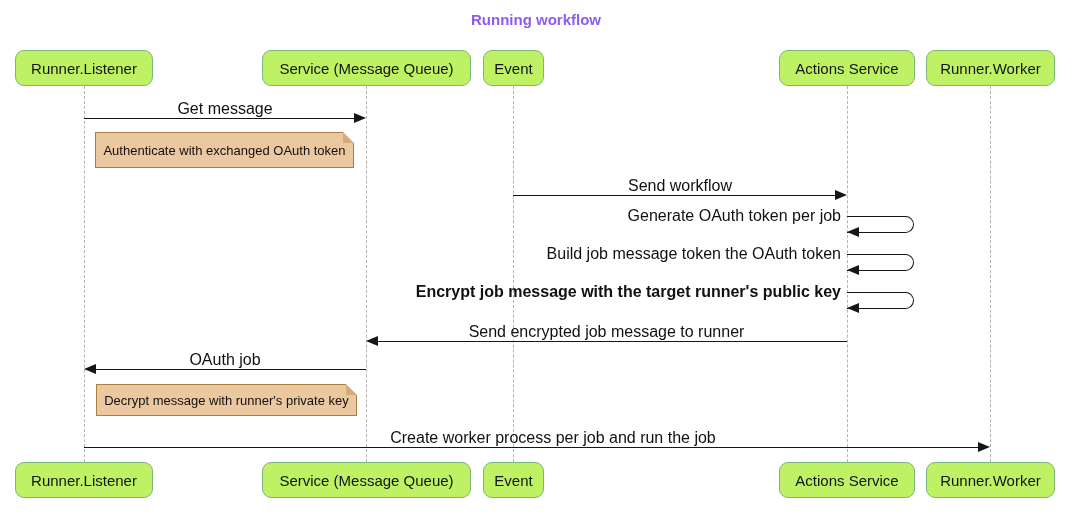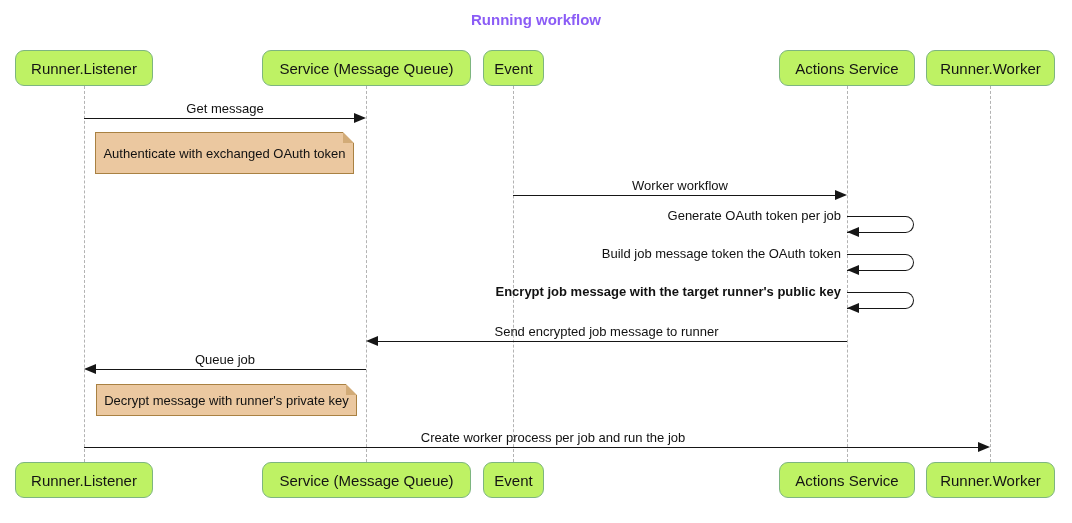--- a/index.html
+++ b/index.html
@@ -9,21 +9,21 @@
            font-size:15px; font-weight:bold; color:#8b5cf6; }
 
   .actor { position:absolute; height:36px; box-sizing:border-box;
            background:#bef264; border:1px solid #7db580; border-radius:9px;
            display:flex; align-items:center; justify-content:center;
            font-size:15px; color:#141414; white-space:nowrap; }
 
   .lifeline { position:absolute; width:0; border-left:1px dashed #b3b3b3; }
 
   .mline  { position:absolute; height:0; border-top:1.5px solid #161616; }
-  .mlabel { position:absolute; height:16px; line-height:16px; font-size:13px; color:#111; white-space:nowrap; }
+  .mlabel { position:absolute; height:16px; line-height:16px; font-size:16px; color:#111; white-space:nowrap; }
   .center { text-align:center; }
   .ralign { text-align:right; }
 
   .head-r { position:absolute; width:0; height:0;
             border-top:5px solid transparent; border-bottom:5px solid transparent;
             border-left:12px solid #161616; }
   .head-l { position:absolute; width:0; height:0;
             border-top:5px solid transparent; border-bottom:5px solid transparent;
             border-right:12px solid #161616; }
 
@@ -55,43 +55,43 @@
   <div class="actor" style="left:15px;  top:50px; width:138px;">Runner.Listener</div>
   <div class="actor" style="left:262px; top:50px; width:209px;">Service (Message Queue)</div>
   <div class="actor" style="left:483px; top:50px; width:61px;">Event</div>
   <div class="actor" style="left:779px; top:50px; width:136px;">Actions Service</div>
   <div class="actor" style="left:926px; top:50px; width:129px;">Runner.Worker</div>
 
   <div class="mlabel center" style="left:84px; top:101px; width:282px;">Get message</div>
   <div class="mline" style="left:84px; top:118px; width:271px;"></div>
   <div class="head-r" style="left:354px; top:113px;"></div>
 
-  <div class="note" style="left:95px; top:132px; width:259px; height:42px;">Authenticate with exchanged OAuth token</div>
+  <div class="note" style="left:95px; top:132px; width:259px; height:36px;">Authenticate with exchanged OAuth token</div>
 
-  <div class="mlabel center" style="left:513px; top:178px; width:334px;">Worker workflow</div>
+  <div class="mlabel center" style="left:513px; top:178px; width:334px;">Send workflow</div>
   <div class="mline" style="left:513px; top:195px; width:323px;"></div>
   <div class="head-r" style="left:835px; top:190px;"></div>
 
   <div class="mlabel ralign" style="left:400px; top:208px; width:441px;">Generate OAuth token per job</div>
   <div class="selfloop" style="left:847px; top:216px; width:67px; height:17px;"></div>
   <div class="head-l" style="left:847px; top:227px;"></div>
 
   <div class="mlabel ralign" style="left:400px; top:246px; width:441px;">Build job message token the OAuth token</div>
   <div class="selfloop" style="left:847px; top:254px; width:67px; height:17px;"></div>
   <div class="head-l" style="left:847px; top:265px;"></div>
 
   <div class="mlabel ralign" style="left:400px; top:284px; width:441px;font-weight:bold;">Encrypt job message with the target runner's public key</div>
   <div class="selfloop" style="left:847px; top:292px; width:67px; height:17px;"></div>
   <div class="head-l" style="left:847px; top:303px;"></div>
 
   <div class="mlabel center" style="left:366px; top:324px; width:481px;">Send encrypted job message to runner</div>
   <div class="mline" style="left:378px; top:341px; width:469px;"></div>
   <div class="head-l" style="left:366px; top:336px;"></div>
 
-  <div class="mlabel center" style="left:84px; top:352px; width:282px;">Queue job</div>
+  <div class="mlabel center" style="left:84px; top:352px; width:282px;">OAuth job</div>
   <div class="mline" style="left:96px; top:369px; width:270px;"></div>
   <div class="head-l" style="left:84px; top:364px;"></div>
 
   <div class="note" style="left:96px; top:384px; width:261px; height:32px;">Decrypt message with runner's private key</div>
 
   <div class="mlabel center" style="left:100px; top:430px; width:906px;">Create worker process per job and run the job</div>
   <div class="mline" style="left:84px; top:447px; width:895px;"></div>
   <div class="head-r" style="left:978px; top:442px;"></div>
 
   <div class="actor" style="left:15px;  top:462px; width:138px;">Runner.Listener</div>

